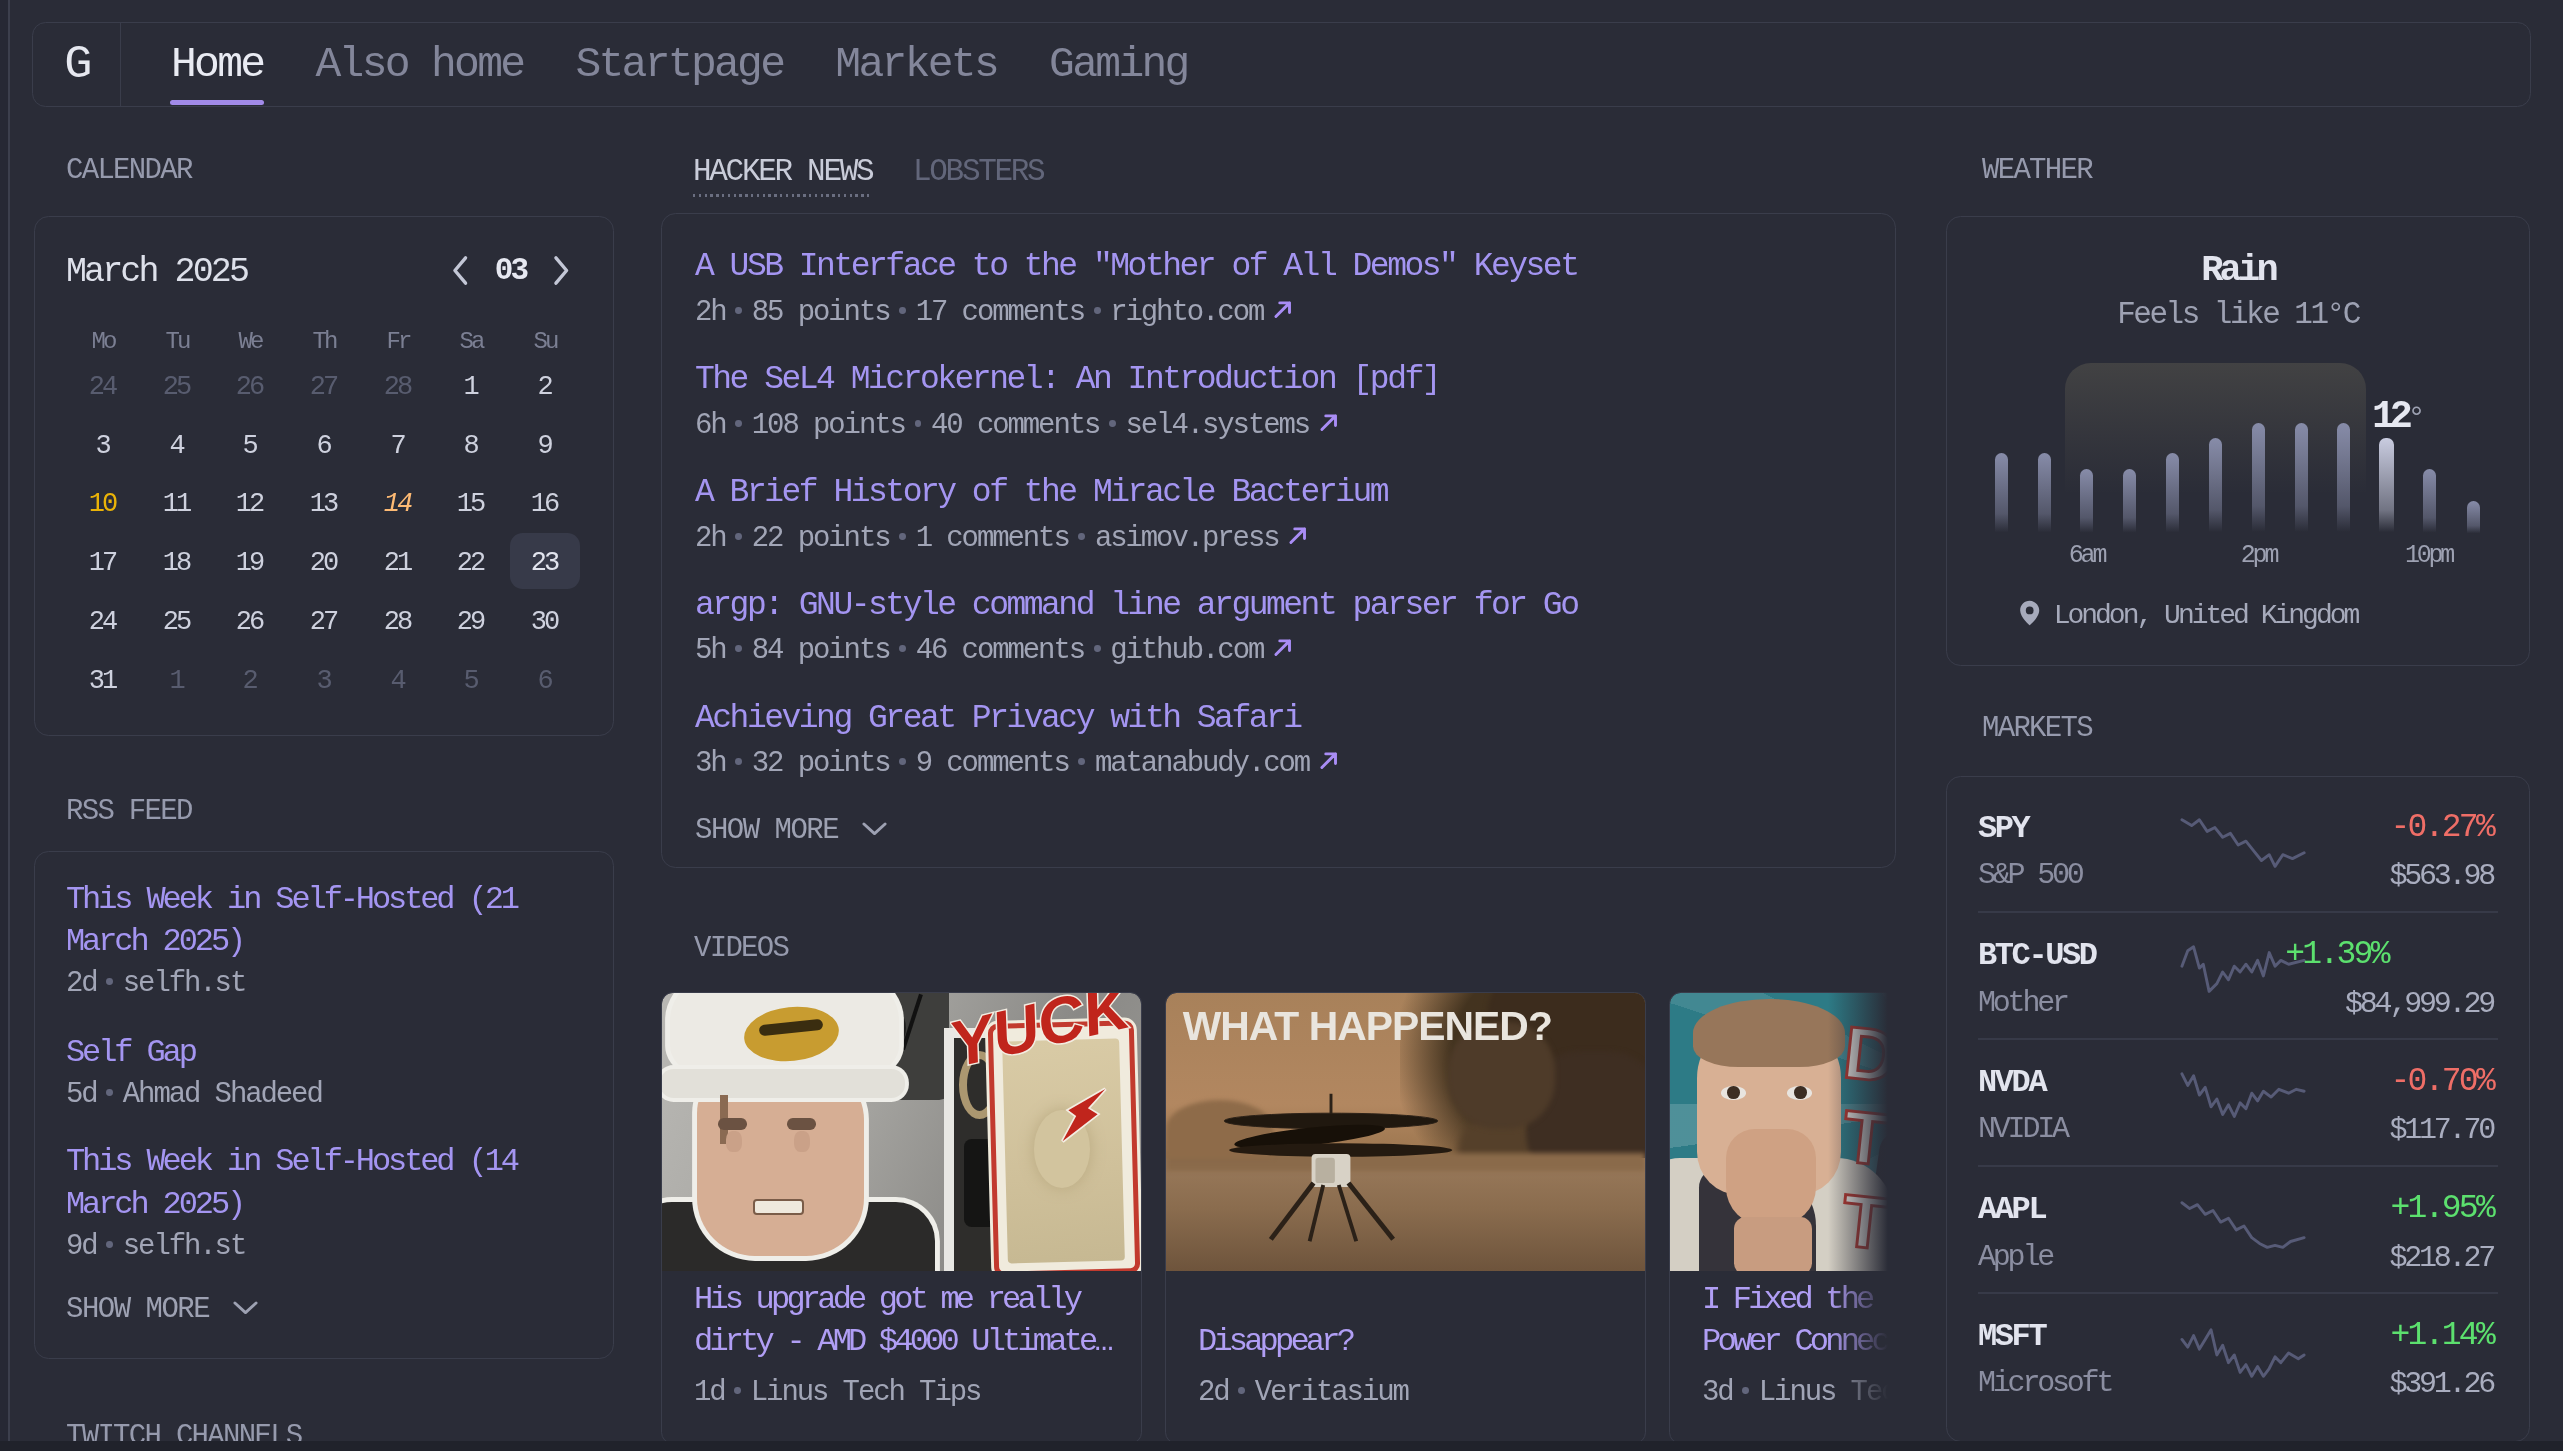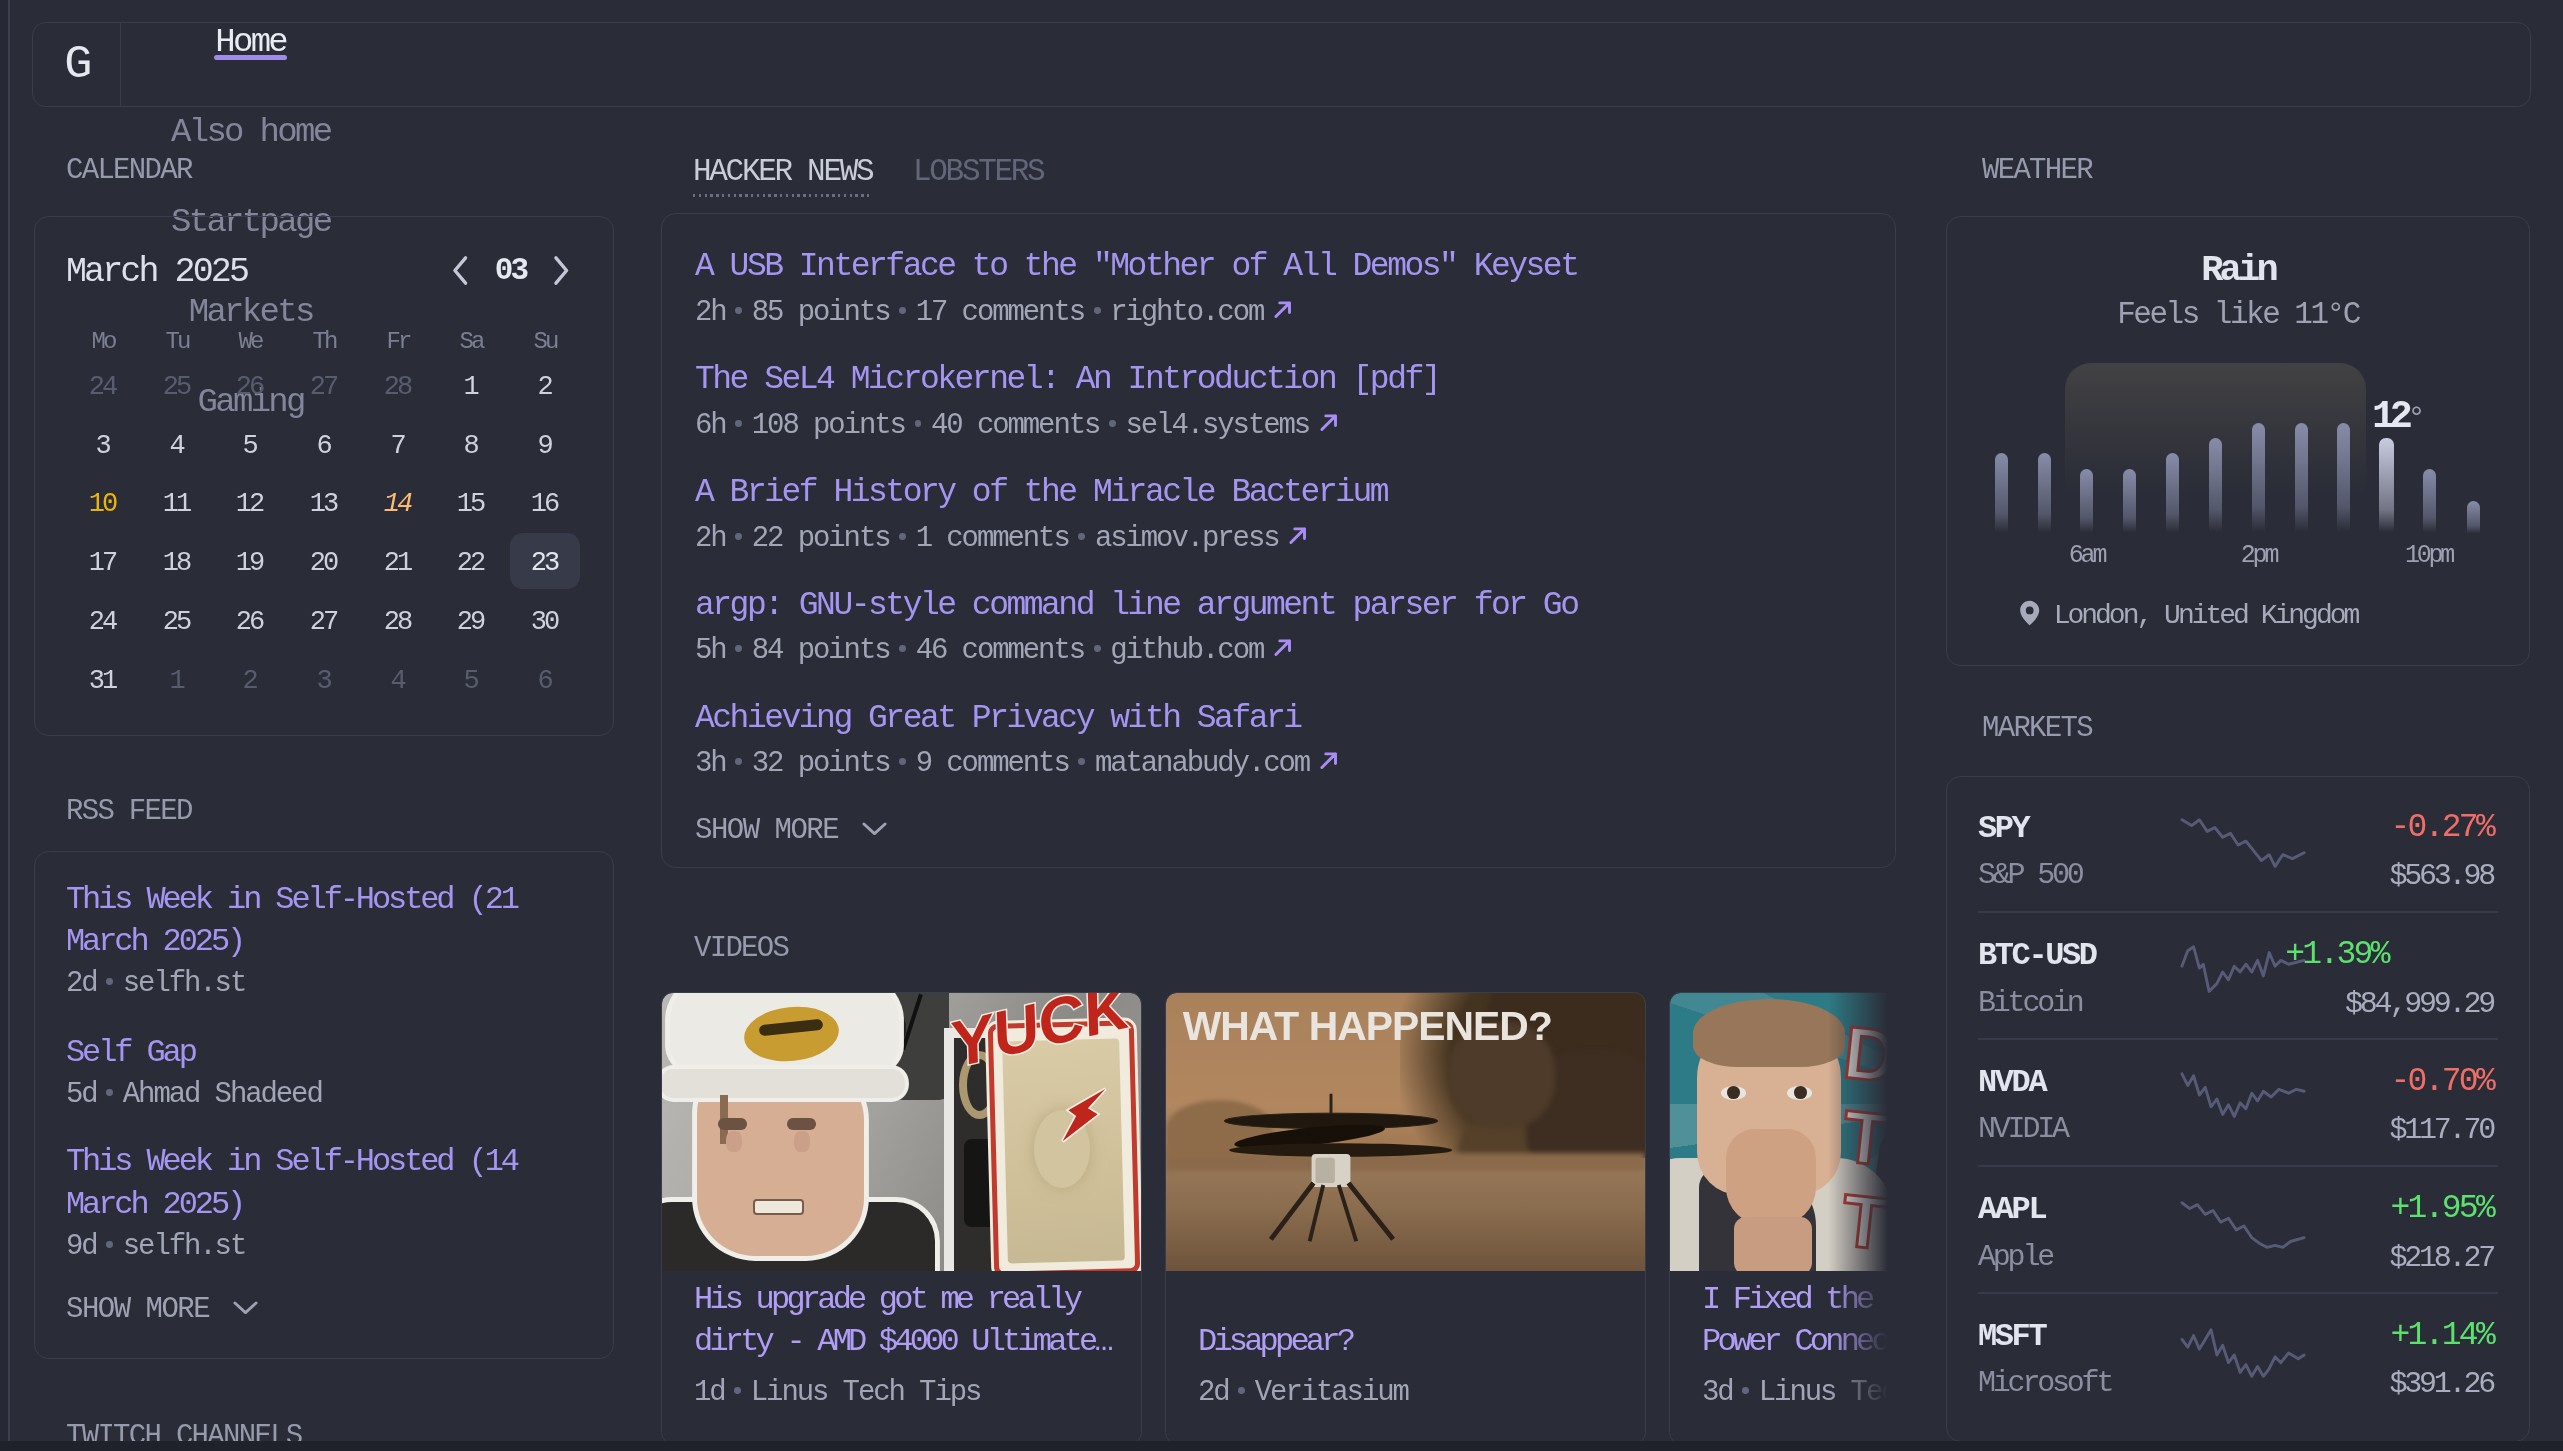--- a/index.html
+++ b/index.html
@@ -1,20 +1,20 @@
 <!DOCTYPE html>
 <html><head><meta charset="utf-8">
 <style>
   * { margin:0; padding:0; box-sizing:border-box; }
   html,body { width:2563px; height:1452px; }
   body { background:#2a2c37; font-family:"Liberation Mono", monospace; overflow:hidden; position:relative; }
   .abs { position:absolute; }
   .card { position:absolute; border:1.9px solid #3a3d4b; border-radius:14.6px; }
   .label { position:absolute; font-size:29px; letter-spacing:-1.7px; color:#969aad; }
-  .nav { font-size:34px; letter-spacing:-2.7px;flex-direction:column; }
+  .nav { font-size:43px; letter-spacing:-2.7px; }
   .caltitle { font-size:35px; letter-spacing:-2.9px; color:#dde0ea; }
   .wkd { font-size:24px; letter-spacing:-3px; color:#7b7f93; }
   .day { font-size:27px; letter-spacing:-3px; }
   .title { font-size:32px; letter-spacing:-3.1px; color:#a495f1; }
   .hntitle { font-size:33px; letter-spacing:-2.5px; color:#a495f1; }
   .meta { font-size:29px; letter-spacing:-2.1px; color:#a1a5b6; }
   .showmore { font-size:29px; letter-spacing:-1.5px; color:#9da1b2; }
   .dot { display:inline-block; width:6.8px; height:6.8px; border-radius:50%; background:#62667c; vertical-align:middle; }
   svg { display:block; }
 </style></head>
@@ -269,21 +269,21 @@
 <div class="abs" style="left:1978px;top:858px;font-size:30px;letter-spacing:-3.2px;color:#8b8ea1;">S&amp;P 500</div>
 <div class="abs" style="left:2180px;top:812px;">
     <svg width="128" height="66" viewBox="0 0 132 68">
       <path d="M2,8 L12,14 L20,8 L28,20 L36,16 L44,26 L52,22 L60,34 L68,30 L76,40 L84,50 L92,44 L98,56 L106,44 L116,48 L128,42" stroke="#575b77" stroke-width="3" fill="none" stroke-linejoin="round" stroke-linecap="round"></path>
     </svg>
   </div>
 <div class="abs" style="left:2180px;top:809px;width:313px;text-align:right;font-size:33px;letter-spacing:-2.7px;color:#ef6e67;">-0.27%</div>
 <div class="abs" style="left:2180px;top:859px;width:313px;text-align:right;font-size:30px;letter-spacing:-3.2px;color:#a9adbf;">$563.98</div>
 <div class="abs" style="left:1978px;top:911px;width:520px;height:1.9px;background:#373a48;"></div>
 <div class="abs" style="left:1978px;top:937px;font-size:32px;letter-spacing:-2.4px;font-weight:bold;color:#e2e4ee;">BTC-USD</div>
-<div class="abs" style="left:1978px;top:986px;font-size:30px;letter-spacing:-3.2px;color:#8b8ea1;">Bitcoin</div>
+<div class="abs" style="left:1978px;top:986px;font-size:30px;letter-spacing:-3.2px;color:#8b8ea1;">Mother</div>
 <div class="abs" style="left:2180px;top:939px;">
     <svg width="128" height="66" viewBox="0 0 132 68">
       <path d="M2,28 L8,12 L14,8 L20,30 L24,26 L30,54 L38,46 L44,34 L50,42 L56,28 L62,34 L68,26 L74,34 L80,22 L86,38 L92,14 L98,28 L104,22 L112,26 L128,22" stroke="#575b77" stroke-width="3" fill="none" stroke-linejoin="round" stroke-linecap="round"></path>
     </svg>
   </div>
 <div class="abs" style="left:2180px;top:936px;width:313px;text-align:center;font-size:33px;letter-spacing:-2.7px;color:#5ce06e;">+1.39%</div>
 <div class="abs" style="left:2180px;top:987px;width:313px;text-align:right;font-size:30px;letter-spacing:-3.2px;color:#a9adbf;">$84,999.29</div>
 <div class="abs" style="left:1978px;top:1038px;width:520px;height:1.9px;background:#373a48;"></div>
 <div class="abs" style="left:1978px;top:1064px;font-size:32px;letter-spacing:-2.4px;font-weight:bold;color:#e2e4ee;">NVDA</div>
 <div class="abs" style="left:1978px;top:1112px;font-size:30px;letter-spacing:-3.2px;color:#8b8ea1;">NVIDIA</div>

